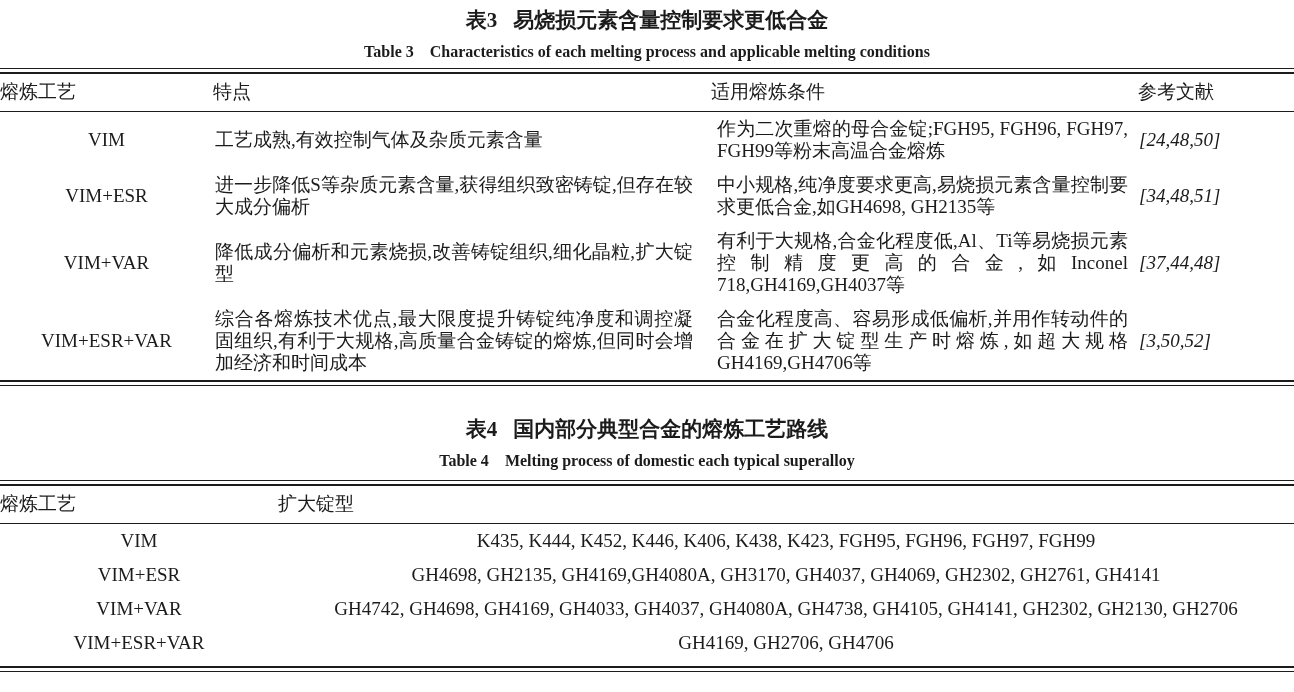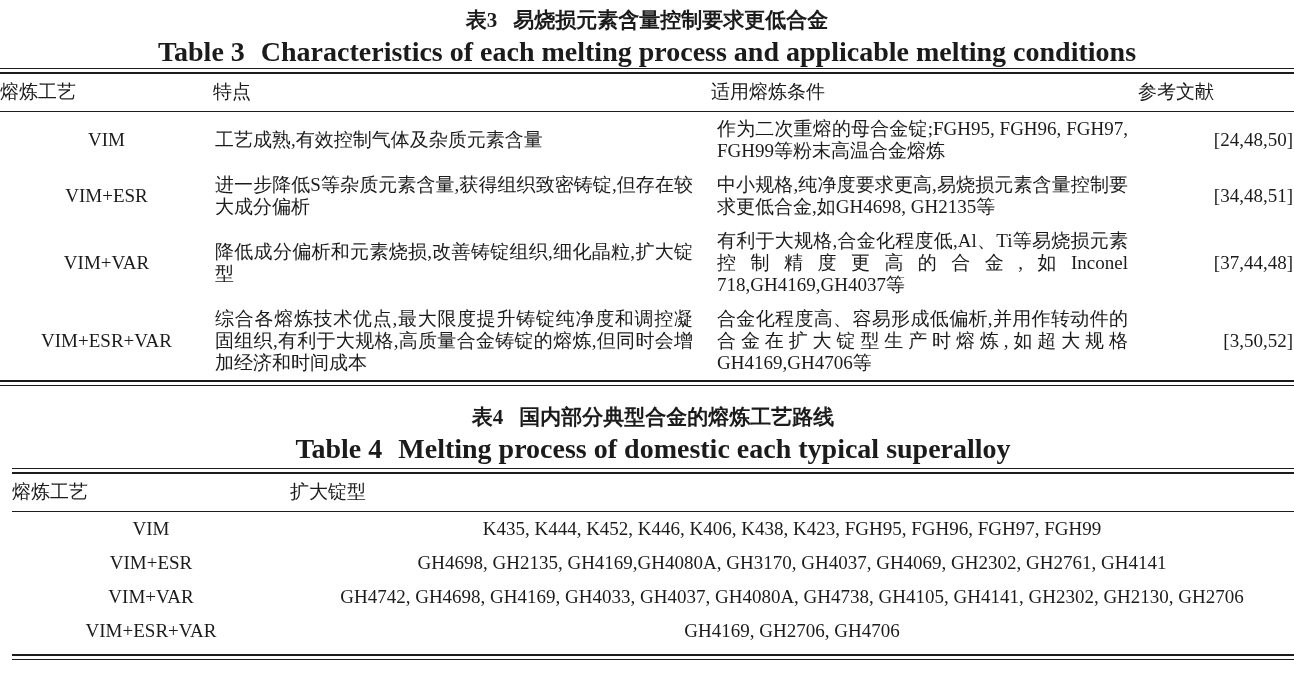--- a/index.html
+++ b/index.html
@@ -7,21 +7,21 @@
     width: 1294px; height: 692px;
     background: #ffffff;
     color: #1b1b1b;
     font-family: "Liberation Serif", "DejaVu Serif", serif;
     overflow: hidden;
   }
   .page { padding-top: 7px; }
 
   .caption { text-align: center; font-weight: bold; line-height: 27px; }
   .caption-zh { font-size: 21px; }
-  .caption-en { font-size: 28px; margin-top: 4px; }
+  .caption-en { font-size: 16px; margin-top: 4px; }
   .cap-label { margin-right: 16px; }
 
   .rule-double {
     height: 3px;
     border-top: 1.5px solid #1c1c1c;
     border-bottom: 2.5px solid #1c1c1c;
   }
   .rule-double.bottom {
     border-top: 2.5px solid #1c1c1c;
     border-bottom: 1.5px solid #1c1c1c;
@@ -42,24 +42,24 @@
     line-height: 22px;
     text-align: left;
   }
   td { line-height: 22px; vertical-align: middle; }
 
   
   .t3 td { padding-top: 6px; padding-bottom: 6px; }
   .t3 .c-process { text-align: center; }
   .t3 .c-features { text-align: justify; padding-right: 18px; padding-left: 2px; }
   .t3 .c-conditions { text-align: justify; padding-left: 6px; padding-right: 10px; margin-top: 40px; }
-  .t3 .c-refs { text-align: right; }
+  .t3 .c-refs { text-align: left; font-style: italic; }
 
   
-  .t4-section { margin-top: 18px; padding-left: 12px; }
+  .t4-section { margin-top: 30px; }
   .t4-section .rule-double { margin-top: 6px; }
   .t4 td { padding: 6px 0; text-align: center; }
 
   section { display: block; }
 </style>
 </head>
 <body>
 
 <div class="page">
 

